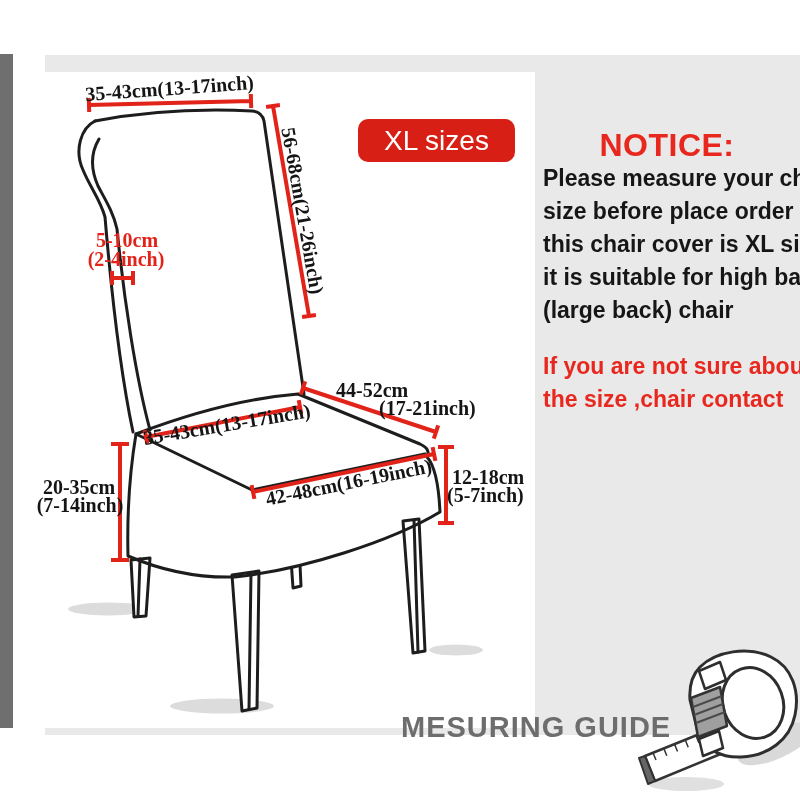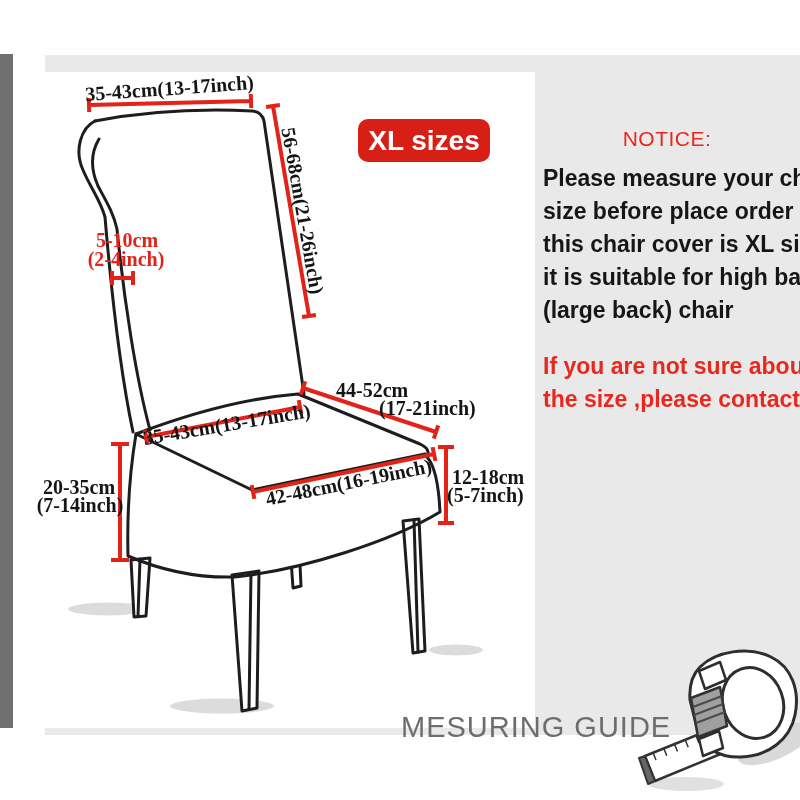--- a/index.html
+++ b/index.html
@@ -7,35 +7,35 @@
     width:800px;height:800px;position:relative;overflow:hidden;
     background:#ffffff;
     font-family:"Liberation Sans", sans-serif;
   }
   .sidebar{position:absolute;left:0;top:54px;width:13px;height:674px;background:#6f6f6f;}
   .gray-panel{position:absolute;left:45px;top:55px;width:755px;height:680px;background:#e9e9e9;}
   .drawing-box{position:absolute;left:45px;top:72px;width:490px;height:656px;background:#ffffff;}
   svg.overlay{position:absolute;left:0;top:0;width:800px;height:800px;pointer-events:none;}
 
   .badge{
-    position:absolute;left:358px;top:119px;width:132px;height:43px;
+    position:absolute;left:358px;top:119px;width:157px;height:43px;
     background:#d81f15;border-radius:10px;color:#ffffff;
-    font-size:28px;font-weight:bold;text-align:center;line-height:43px;
+    font-size:28px;font-weight:normal;text-align:center;line-height:43px;
   }
   .notice-title{
     position:absolute;left:534px;top:127px;width:266px;text-align:center;
-    color:#e8281e;font-size:21px;font-weight:normal;letter-spacing:.5px;
+    color:#e8281e;font-size:32px;font-weight:bold;letter-spacing:.5px;
   }
   .notice-body{position:absolute;left:543px;top:162px;width:256px;}
   .notice-body .line{font-size:23px;font-weight:bold;color:#161616;line-height:33px;white-space:nowrap;}
   .notice-warning{position:absolute;left:543px;top:350px;width:256px;}
   .notice-warning .line{font-size:23px;font-weight:bold;color:#e8281e;line-height:33px;white-space:nowrap;}
   .guide-label{
     position:absolute;left:401px;top:711px;
-    font-size:29px;font-weight:normal;color:#6d6d6d;letter-spacing:1px;white-space:nowrap;
+    font-size:29px;font-weight:bold;color:#6d6d6d;letter-spacing:1px;white-space:nowrap;
   }
 
   .dim-text{font-family:"Liberation Serif", serif;font-weight:bold;font-size:20px;fill:#151515;}
   .dim-text.red{fill:#e2231a;}
 </style>
 </head>
 <body>
 
 <div class="sidebar"></div>
 <div class="gray-panel"></div>
@@ -116,16 +116,16 @@
 <div class="notice-body">
   <div class="line">Please measure your chair</div>
   <div class="line">size before place order ,</div>
   <div class="line">this chair cover is XL size ,</div>
   <div class="line">it is suitable for high back</div>
   <div class="line">(large back) chair</div>
 </div>
 
 <div class="notice-warning">
   <div class="line">If you are not sure about</div>
-  <div class="line">the size ,please contact</div>
+  <div class="line">the size ,chair contact</div>
 </div>
 
 <div class="guide-label">MESURING GUIDE</div>
 
 </body></html>

